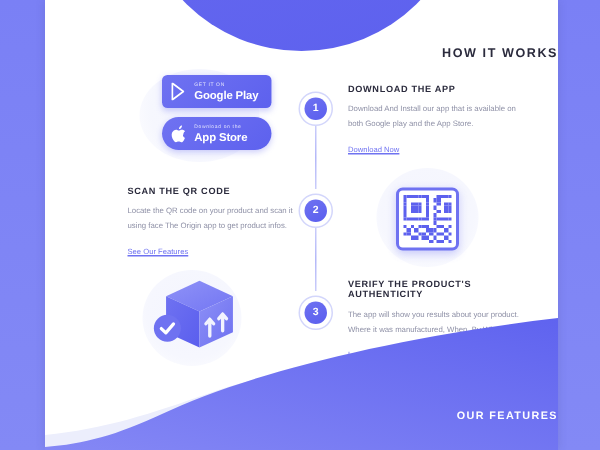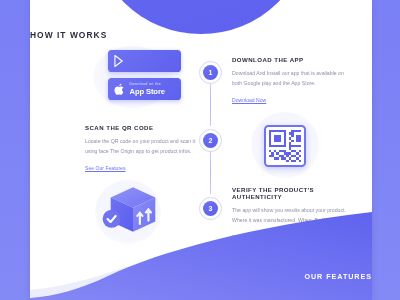--- a/index.html
+++ b/index.html
@@ -19,21 +19,21 @@
     position:absolute; left:30px; top:0; width:342px; height:300px;
     background:#ffffff; overflow:hidden;
     box-shadow:0 0 6px rgba(60,60,120,.18);
   }
   #hero-circle {
     position:absolute; left:50%; top:-178px; transform:translateX(-50%);
     width:216px; height:212px; border-radius:50%;
     background:linear-gradient(160deg,#6d6ef0 0%,#6366ef 55%,#5d61ee 100%);
   }
   #section-title {
-    position:absolute; left:0; right:0; top:30px; text-align:left;
+    position:absolute; left:0; right:0; top:30px; text-align:right;
     font-size:8.4px; font-weight:bold; letter-spacing:1.05px; color:#2b2b3d;
   }
   
   #timeline { position:absolute; left:169px; top:58px; width:24px; height:160px; }
   .tl-line { position:absolute; left:11.2px; width:1.3px;
              background:linear-gradient(180deg,#c9ccfa,#b4b8f8,#c9ccfa); }
   .tl-line.a { top:26px; height:42px; }
   .tl-line.b { top:94px; height:42px; }
   .step-dot {
     position:absolute; left:0; width:23px; height:23px; border-radius:50%;
@@ -65,21 +65,21 @@
     position:absolute; border-radius:50%;
     background:radial-gradient(circle at 50% 45%,#f4f5fe 0%,#f6f7fe 62%,rgba(246,247,254,0) 100%);
   }
   
   .badge {
     position:relative; width:73px; height:22px; border-radius:3.6px;
     background:linear-gradient(135deg,#6f72f1 0%,#5d61ee 100%);
     display:flex; align-items:center; padding-left:5.5px;
     box-shadow:0 1.5px 4px rgba(99,102,241,.33);
   }
-  .badge + .badge { margin-top:6px; }
+  .badge + .badge { margin-top:6px;border-radius:11px; }
   .badge .glyph { width:12px; height:13px; margin-right:4px; flex:0 0 auto;
                   display:flex; align-items:center; justify-content:center; }
   .badge .lbl { display:flex; flex-direction:column; line-height:1; }
   .badge .lbl .small { font-size:3.3px; color:#e4e5fd; letter-spacing:.45px; }
   .badge .lbl .big { font-size:7.6px; color:#fff; font-weight:bold; margin-top:1.6px; letter-spacing:-.1px; }
   
   #qr-frame {
     position:absolute; left:19px; top:13px; width:42px; height:42px;
     border-radius:4.5px; background:#fff;
     border:2.4px solid #6f72f1; padding:3px;
@@ -125,20 +125,24 @@
   </div>
 
   <div id="r1-art">
     <div class="halo" style="left:0;top:0;width:80px;height:62px;"></div>
     <div style="position:absolute;left:15px;top:4px;">
       <div class="badge">
         <span class="glyph">
           <svg width="11" height="12" viewBox="0 0 24 26">
             <path d="M2 1 L18 13 L2 25 Z" fill="none" stroke="#ffffff" stroke-width="2.4" stroke-linejoin="round"></path>
           </svg>
+        </span>
+        <span class="lbl">
+          <span class="small">GET IT ON</span>
+          <span class="big">Google Play</span>
         </span>
       </div>
       <div class="badge">
         <span class="glyph">
           <svg width="11" height="13" viewBox="0 0 22 26">
             <path d="M16.4 13.6c0-3 2.3-4.4 2.4-4.5-1.3-1.9-3.3-2.2-4-2.2-1.8-.2-3.4 1-4.3 1-.9 0-2.2-1-3.6-1C4.8 6.9 2.6 8.4 1.5 10.8c-1.3 2.8-.4 7.1 1.6 10 .9 1.4 2 2.9 3.5 2.9 1.4 0 1.9-.9 3.6-.9s2.1.9 3.6.9 2.5-1.4 3.4-2.8c1-1.6 1.4-3.1 1.5-3.2-.1 0-2.9-1.1-2.9-4.1z" fill="#ffffff"></path>
             <path d="M13.6 4.6c.7-.9 1.2-2.1 1.1-3.3-1 0-2.3.7-3 1.6-.7.8-1.2 2-1.1 3.2 1.1.1 2.3-.6 3-1.5z" fill="#ffffff"></path>
           </svg>
         </span>
         <span class="lbl">

